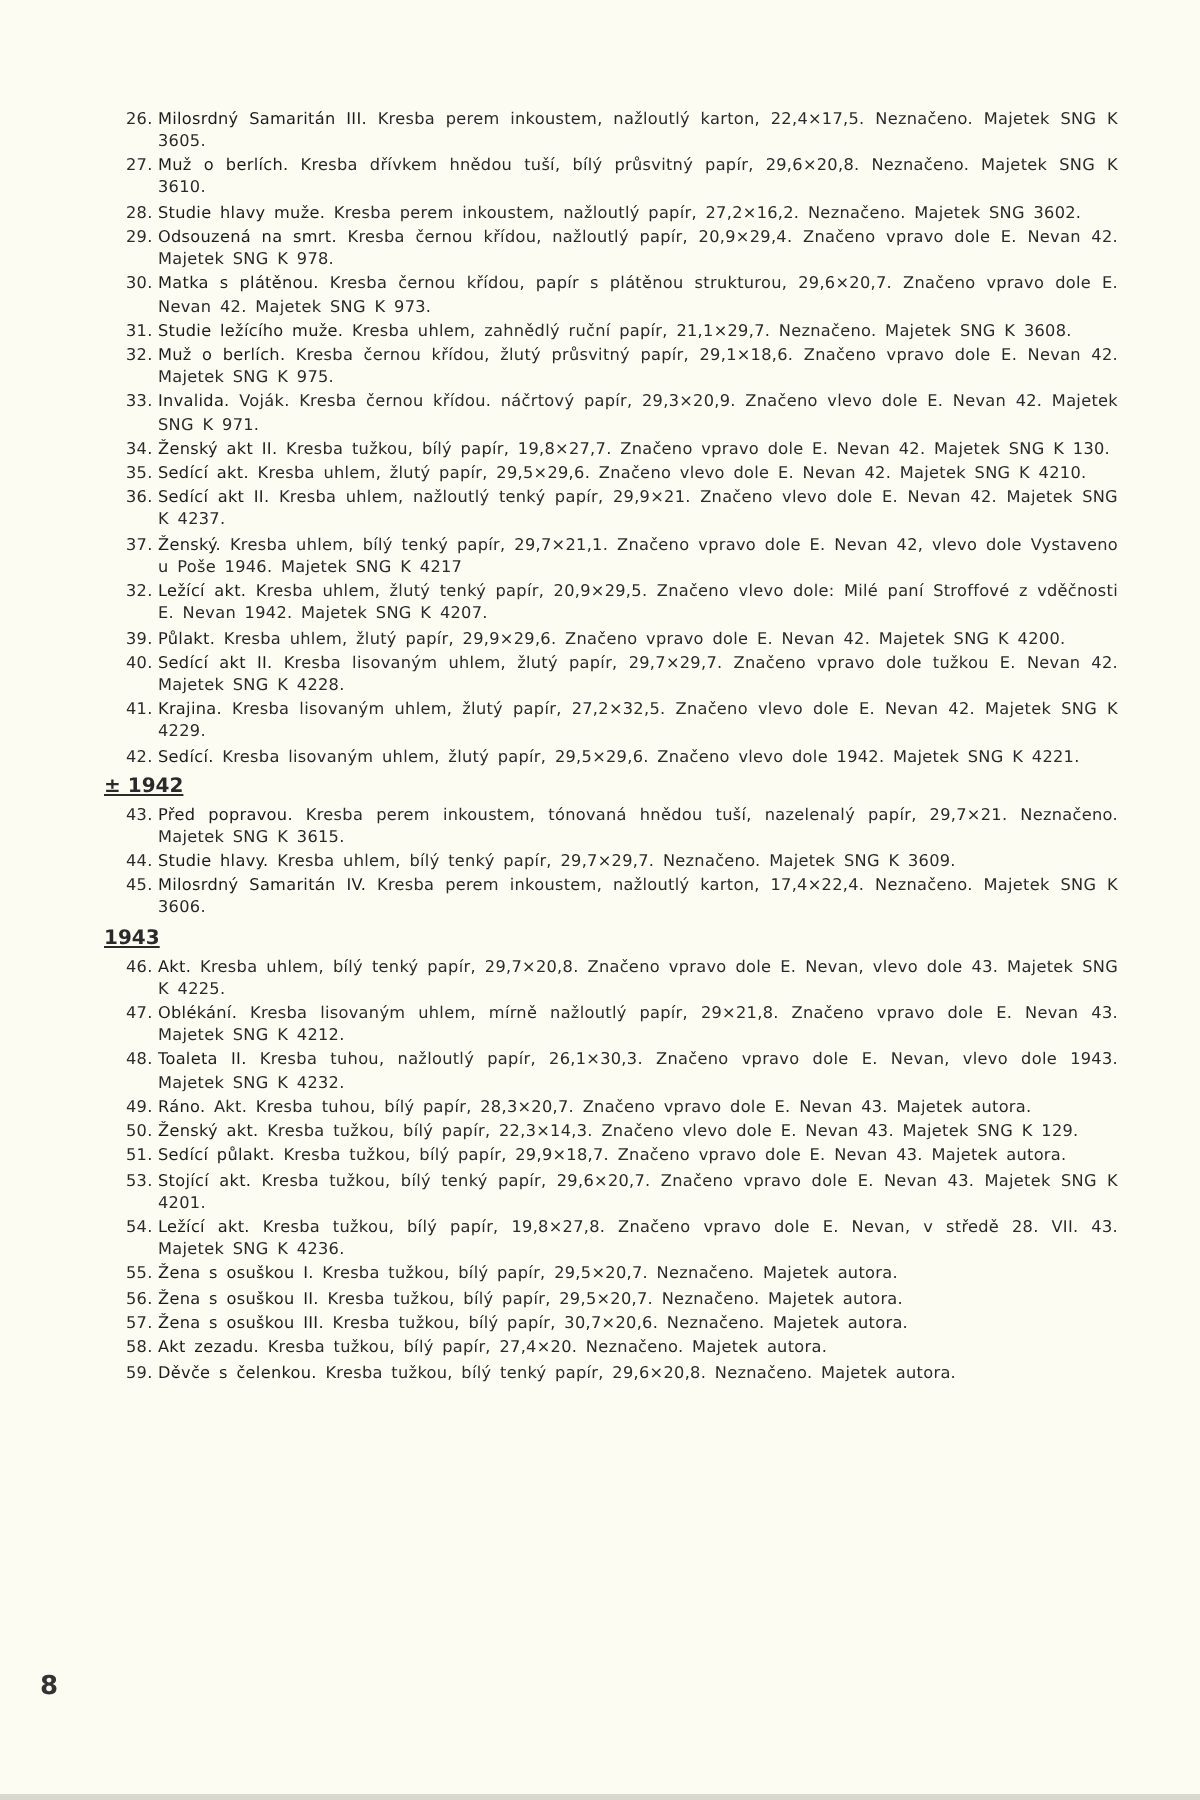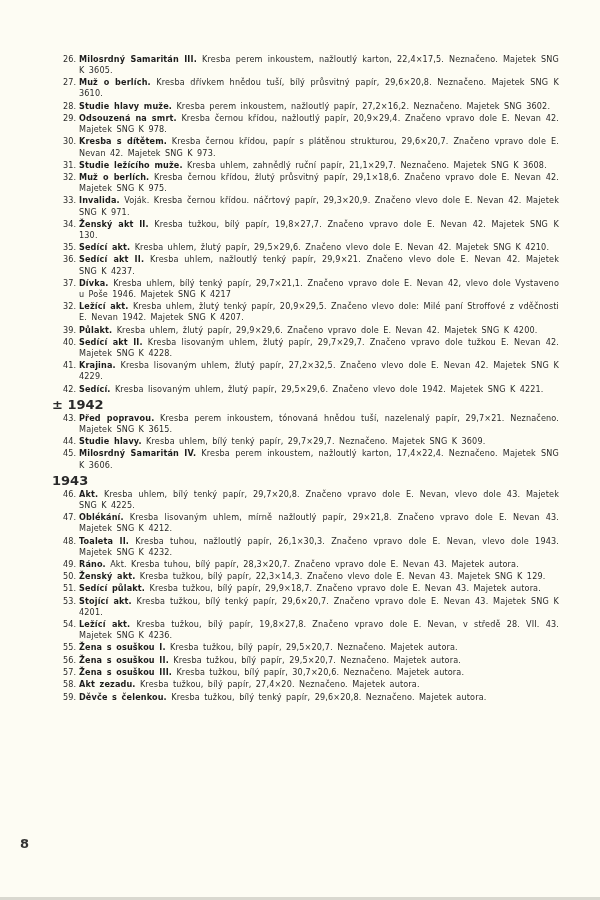--- a/index.html
+++ b/index.html
@@ -19,52 +19,53 @@
     margin-bottom:1.2px;
     text-align:justify;
     letter-spacing:0.15px;
     word-spacing:1.6px;
     margin-left:27px;
   }
   .entry .num {
     position:absolute; left:-1px; top:0;
     width:14px;
   }
-  .entry .title { font-weight:bold; color:#1c1c1c; }
+  .entry .title { font-weight:normal; color:#1c1c1c; }
   .section {
     padding-left:15px;
-    font-size:13px;
+    font-size:10px;
     line-height:11.1px;
     font-weight:bold;
     margin:4px 0 3px 0;
+    text-decoration:underline;
   }
   .pagenum {
     position:absolute; left:20px; top:836px;
     font-size:13px; font-weight:bold; color:#333;
   }
   .bottom-edge {
     position:absolute; left:0; right:0; bottom:0; height:3px; background:#d9d8cf;
   }
 </style>
 </head>
 <body>
 
 <div class="page" id="page">
     <div class="entry"><span class="num">26.</span><span class="title">Milosrdný Samaritán III.</span><span class="desc"> Kresba perem inkoustem, nažloutlý karton, 22,4×17,5. Neznačeno. Majetek SNG K 3605.</span></div>
     <div class="entry"><span class="num">27.</span><span class="title">Muž o berlích.</span><span class="desc"> Kresba dřívkem hnědou tuší, bílý průsvitný papír, 29,6×20,8. Neznačeno. Majetek SNG K 3610.</span></div>
     <div class="entry"><span class="num">28.</span><span class="title">Studie hlavy muže.</span><span class="desc"> Kresba perem inkoustem, nažloutlý papír, 27,2×16,2. Neznačeno. Majetek SNG 3602.</span></div>
     <div class="entry"><span class="num">29.</span><span class="title">Odsouzená na smrt.</span><span class="desc"> Kresba černou křídou, nažloutlý papír, 20,9×29,4. Značeno vpravo dole E. Nevan 42. Majetek SNG K 978.</span></div>
-    <div class="entry"><span class="num">30.</span><span class="title">Kresba s dítětem.</span><span class="desc"> Kresba černou křídou, papír s plátěnou strukturou, 29,6×20,7. Značeno vpravo dole E. Nevan 42. Majetek SNG K 973.</span></div>
+    <div class="entry"><span class="num">30.</span><span class="title">Matka s plátěnou.</span><span class="desc"> Kresba černou křídou, papír s plátěnou strukturou, 29,6×20,7. Značeno vpravo dole E. Nevan 42. Majetek SNG K 973.</span></div>
     <div class="entry"><span class="num">31.</span><span class="title">Studie ležícího muže.</span><span class="desc"> Kresba uhlem, zahnědlý ruční papír, 21,1×29,7. Neznačeno. Majetek SNG K 3608.</span></div>
     <div class="entry"><span class="num">32.</span><span class="title">Muž o berlích.</span><span class="desc"> Kresba černou křídou, žlutý průsvitný papír, 29,1×18,6. Značeno vpravo dole E. Nevan 42. Majetek SNG K 975.</span></div>
     <div class="entry"><span class="num">33.</span><span class="title">Invalida.</span><span class="desc"> Voják. Kresba černou křídou. náčrtový papír, 29,3×20,9. Značeno vlevo dole E. Nevan 42. Majetek SNG K 971.</span></div>
     <div class="entry"><span class="num">34.</span><span class="title">Ženský akt II.</span><span class="desc"> Kresba tužkou, bílý papír, 19,8×27,7. Značeno vpravo dole E. Nevan 42. Majetek SNG K 130.</span></div>
     <div class="entry"><span class="num">35.</span><span class="title">Sedící akt.</span><span class="desc"> Kresba uhlem, žlutý papír, 29,5×29,6. Značeno vlevo dole E. Nevan 42. Majetek SNG K 4210.</span></div>
     <div class="entry"><span class="num">36.</span><span class="title">Sedící akt II.</span><span class="desc"> Kresba uhlem, nažloutlý tenký papír, 29,9×21. Značeno vlevo dole E. Nevan 42. Majetek SNG K 4237.</span></div>
-    <div class="entry"><span class="num">37.</span><span class="title">Dívka.</span><span class="desc"> Kresba uhlem, bílý tenký papír, 29,7×21,1. Značeno vpravo dole E. Nevan 42, vlevo dole Vystaveno u Poše 1946. Majetek SNG K 4217</span></div>
+    <div class="entry"><span class="num">37.</span><span class="title">Ženský.</span><span class="desc"> Kresba uhlem, bílý tenký papír, 29,7×21,1. Značeno vpravo dole E. Nevan 42, vlevo dole Vystaveno u Poše 1946. Majetek SNG K 4217</span></div>
     <div class="entry"><span class="num">32.</span><span class="title">Ležící akt.</span><span class="desc"> Kresba uhlem, žlutý tenký papír, 20,9×29,5. Značeno vlevo dole: Milé paní Stroffové z vděčnosti E. Nevan 1942. Majetek SNG K 4207.</span></div>
     <div class="entry"><span class="num">39.</span><span class="title">Půlakt.</span><span class="desc"> Kresba uhlem, žlutý papír, 29,9×29,6. Značeno vpravo dole E. Nevan 42. Majetek SNG K 4200.</span></div>
     <div class="entry"><span class="num">40.</span><span class="title">Sedící akt II.</span><span class="desc"> Kresba lisovaným uhlem, žlutý papír, 29,7×29,7. Značeno vpravo dole tužkou E. Nevan 42. Majetek SNG K 4228.</span></div>
     <div class="entry"><span class="num">41.</span><span class="title">Krajina.</span><span class="desc"> Kresba lisovaným uhlem, žlutý papír, 27,2×32,5. Značeno vlevo dole E. Nevan 42. Majetek SNG K 4229.</span></div>
     <div class="entry"><span class="num">42.</span><span class="title">Sedící.</span><span class="desc"> Kresba lisovaným uhlem, žlutý papír, 29,5×29,6. Značeno vlevo dole 1942. Majetek SNG K 4221.</span></div>
     <div class="section">± 1942</div>
     <div class="entry"><span class="num">43.</span><span class="title">Před popravou.</span><span class="desc"> Kresba perem inkoustem, tónovaná hnědou tuší, nazelenalý papír, 29,7×21. Neznačeno. Majetek SNG K 3615.</span></div>
     <div class="entry"><span class="num">44.</span><span class="title">Studie hlavy.</span><span class="desc"> Kresba uhlem, bílý tenký papír, 29,7×29,7. Neznačeno. Majetek SNG K 3609.</span></div>
     <div class="entry"><span class="num">45.</span><span class="title">Milosrdný Samaritán IV.</span><span class="desc"> Kresba perem inkoustem, nažloutlý karton, 17,4×22,4. Neznačeno. Majetek SNG K 3606.</span></div>
     <div class="section">1943</div>

